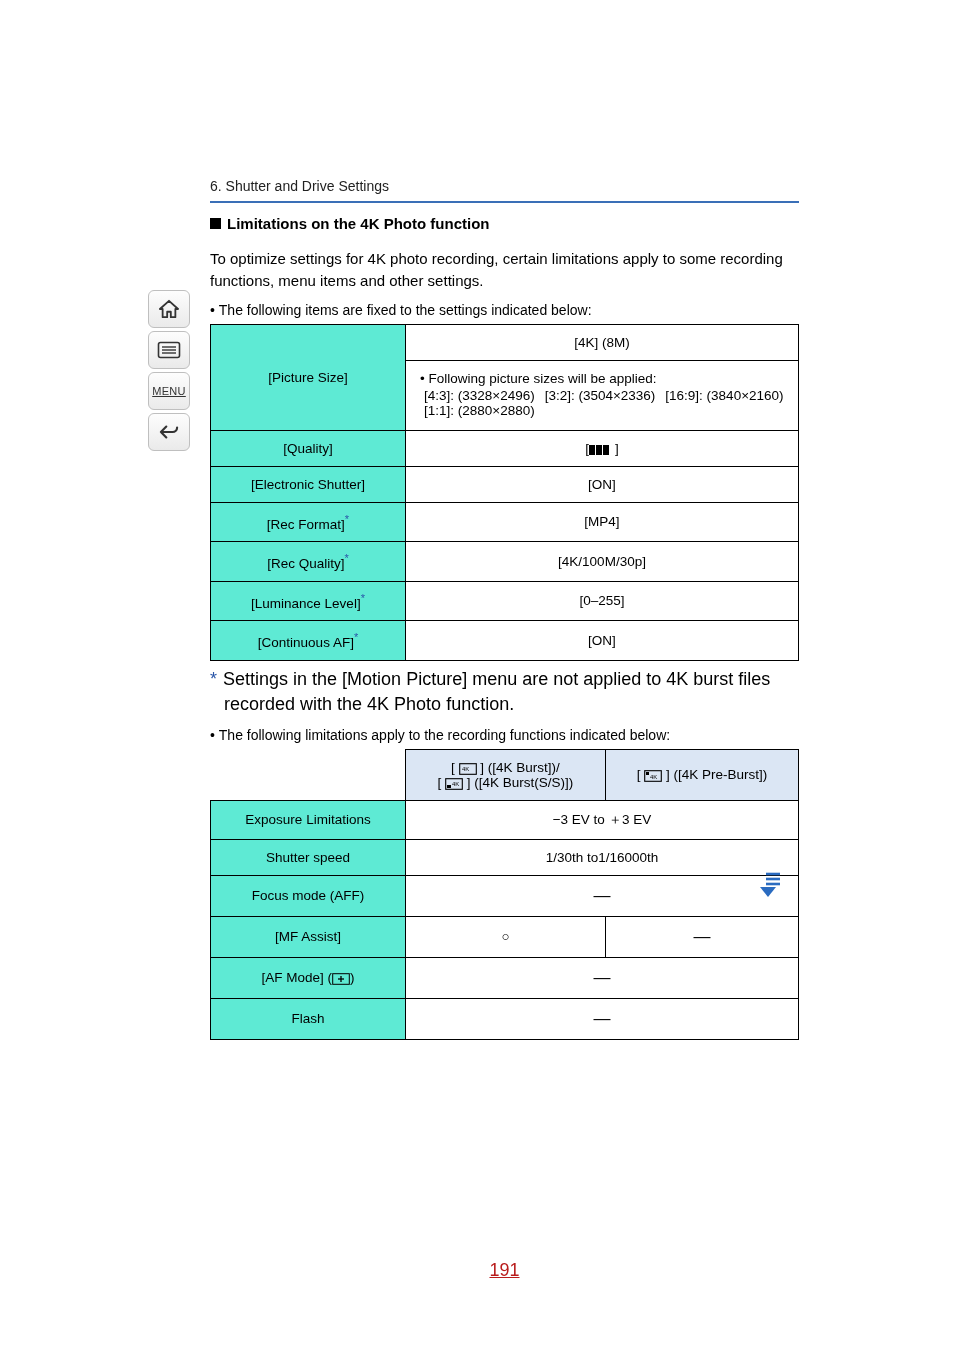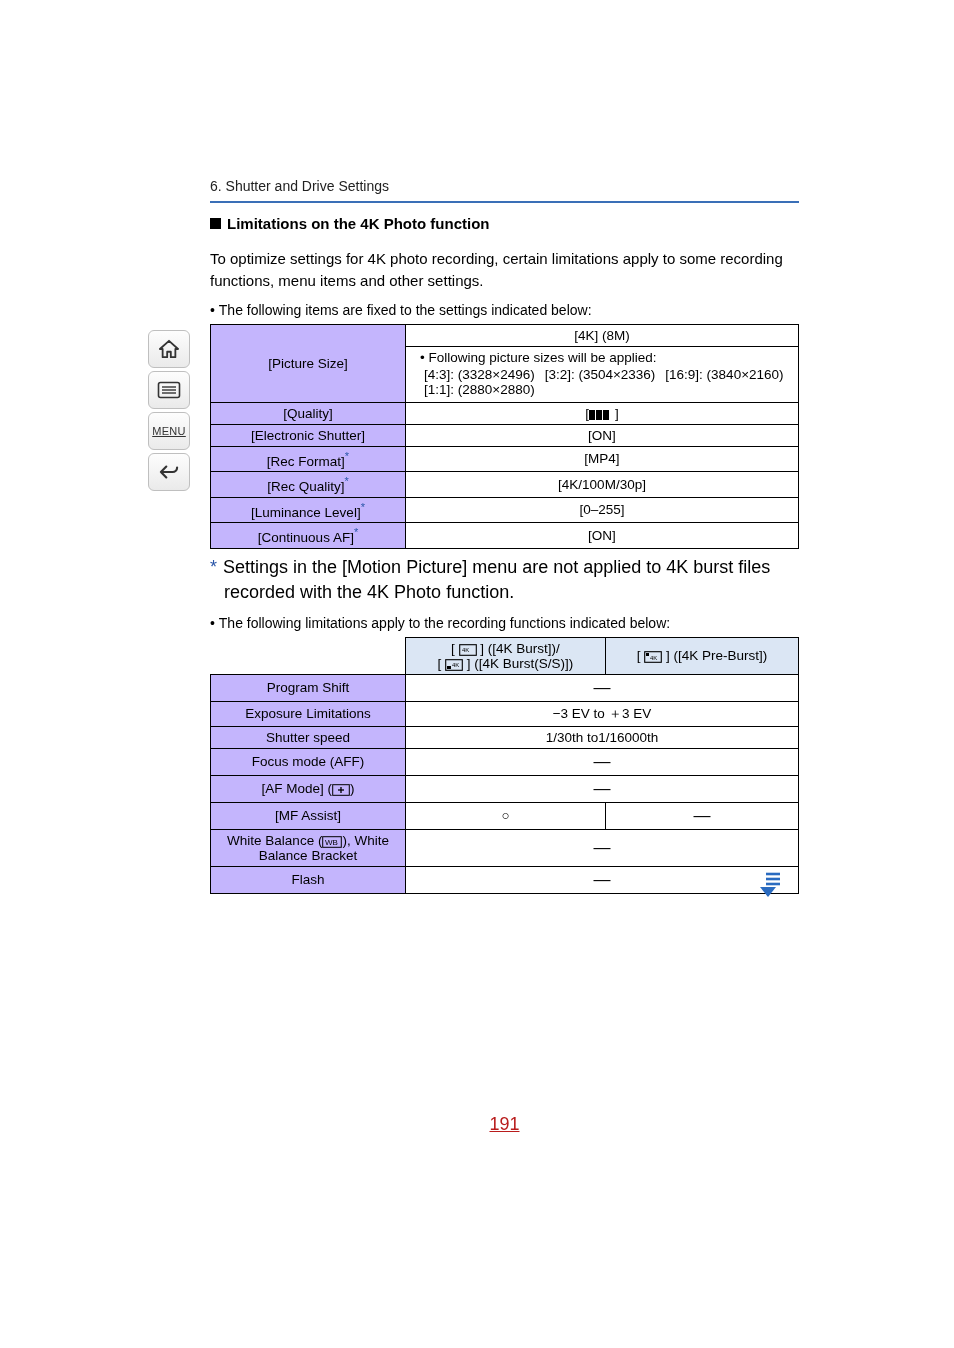--- a/index.html
+++ b/index.html
@@ -13,21 +13,20 @@
     color: #000;
   }
   .sidebar {
     position: absolute;
     left: 148px;
     top: 290px;
     display: flex;
     flex-direction: column;
     gap: 3px;
     align-items: center;
-    margin-top: 40px;
   }
   .side-btn {
     width: 42px;
     height: 38px;
     background: linear-gradient(#fdfdfd, #eaeaea);
     border: 1px solid #bfbfbf;
     border-radius: 6px;
     display: flex;
     align-items: center;
     justify-content: center;
@@ -84,25 +83,25 @@
   }
   .bullet-line::before { content: "\2022\00a0"; }
   table {
     border-collapse: collapse;
     width: 100%;
     font-size: 13.5px;
     margin-bottom: 6px;
   }
   td, th {
     border: 1px solid #000;
-    padding: 3px 8px;
+    padding: 10px 8px;
     vertical-align: middle;
   }
   .row-lbl {
-    background: #c4b5fd;
+    background: #5eead4;
     text-align: center;
     width: 195px;
   }
   .val {
     text-align: center;
   }
   .footnote {
     font-size: 18px;
     margin: 4px 0 10px 0;
     padding-left: 14px;
@@ -245,53 +244,42 @@
       </td>
       <td class="col-head icon-inline">
         [ <svg width="18" height="12" viewBox="0 0 18 12">
               <rect x="0.7" y="0.7" width="16.6" height="10.6" fill="none" stroke="#000" stroke-width="1.1"></rect>
               <rect x="2" y="2" width="3" height="3" fill="#000"></rect>
               <text x="6" y="9" font-size="6" fill="#000">4K</text>
             </svg> <span>] ([4K Pre-Burst])</span>
       </td>
     </tr>
     <tr>
-      <td class="row-lbl">Program Shift</td>
-      <td class="val dash" colspan="2">—</td>
-    </tr>
-    <tr>
       <td class="row-lbl">Exposure Limitations</td>
       <td class="val" colspan="2">−3 EV to ＋3 EV</td>
     </tr>
     <tr>
       <td class="row-lbl">Shutter speed</td>
       <td class="val" colspan="2">1/30th to1/16000th</td>
     </tr>
     <tr>
       <td class="row-lbl">Focus mode (AFF)</td>
       <td class="val dash" colspan="2">—</td>
+    </tr>
+    <tr>
+      <td class="row-lbl">[MF Assist]</td>
+      <td class="val">○</td>
+      <td class="val dash">—</td>
     </tr>
     <tr>
       <td class="row-lbl icon-inline"><span>[AF Mode] (</span><svg width="18" height="12" viewBox="0 0 18 12">
               <rect x="0.7" y="0.7" width="16.6" height="10.6" fill="none" stroke="#000" stroke-width="1"></rect>
               <line x1="9" y1="3" x2="9" y2="9" stroke="#000" stroke-width="1.3"></line>
               <line x1="6" y1="6" x2="12" y2="6" stroke="#000" stroke-width="1.3"></line>
             </svg><span>)</span></td>
-      <td class="val dash" colspan="2">—</td>
-    </tr>
-    <tr>
-      <td class="row-lbl">[MF Assist]</td>
-      <td class="val">○</td>
-      <td class="val dash">—</td>
-    </tr>
-    <tr>
-      <td class="row-lbl icon-inline"><span>White Balance (</span><svg width="20" height="12" viewBox="0 0 20 12">
-              <rect x="0.7" y="0.7" width="18.6" height="10.6" fill="none" stroke="#000" stroke-width="1"></rect>
-              <text x="3" y="9" font-size="8" font-family="Arial" fill="#000">WB</text>
-            </svg><span>), White Balance Bracket</span></td>
       <td class="val dash" colspan="2">—</td>
     </tr>
     <tr>
       <td class="row-lbl">Flash</td>
       <td class="val dash" colspan="2">—</td>
     </tr>
   </tbody>
     </table>
 
   <div class="page-num">191</div>

